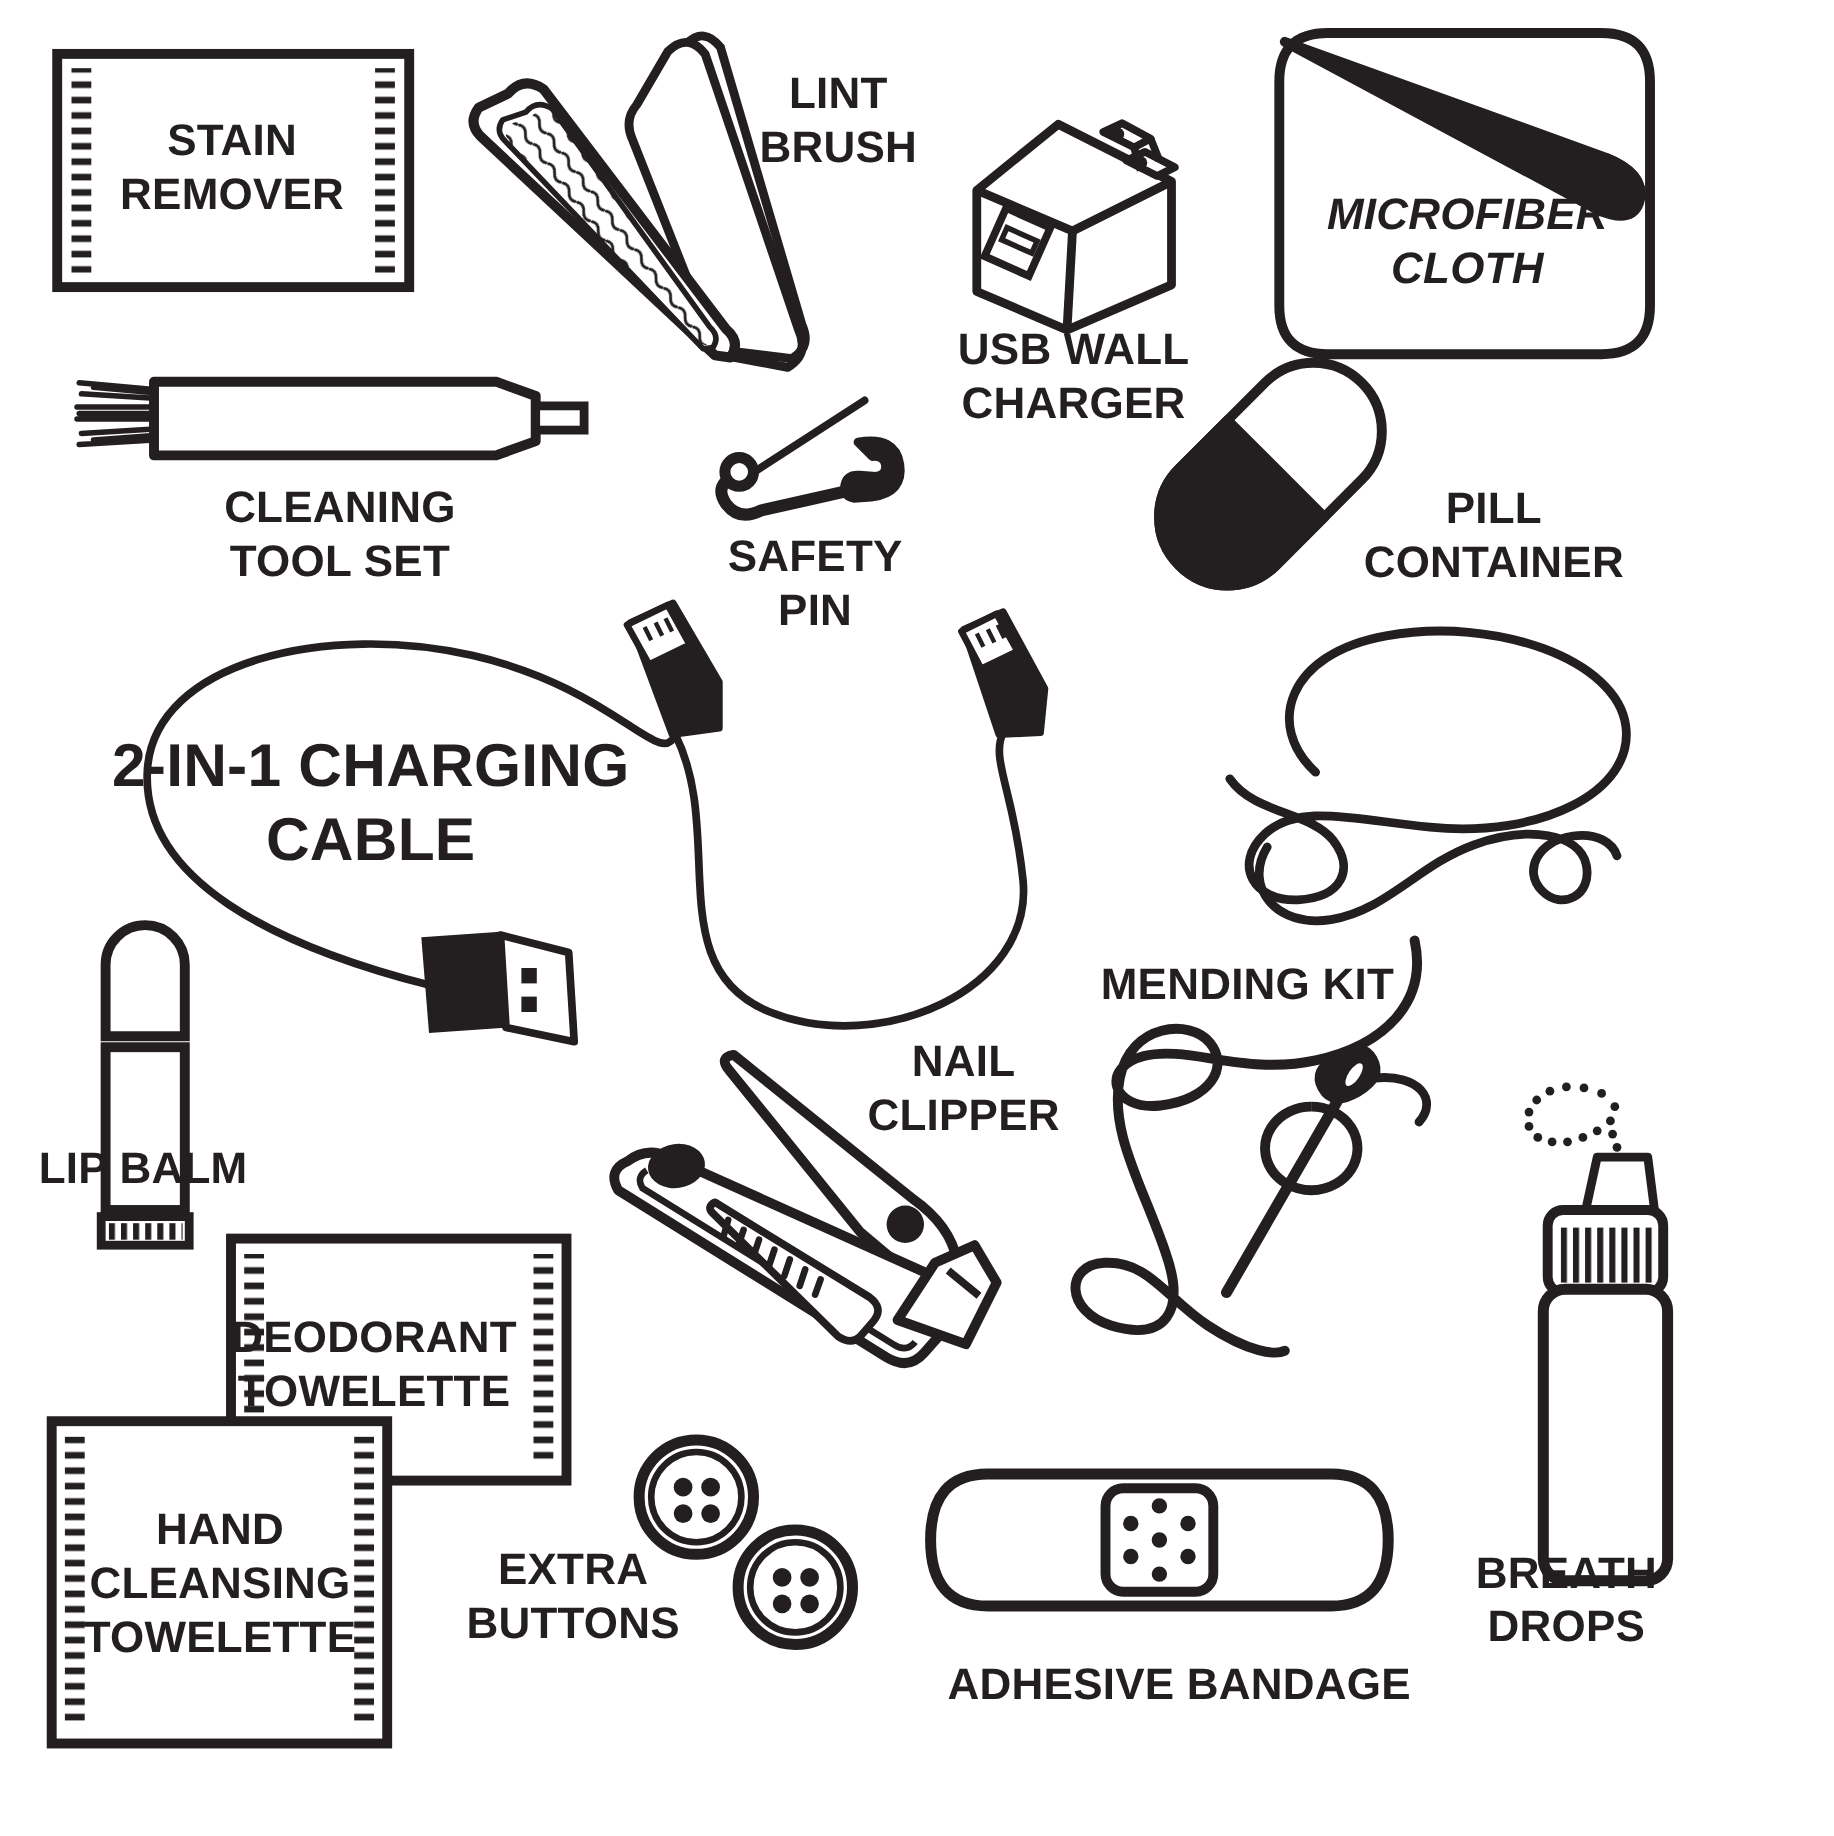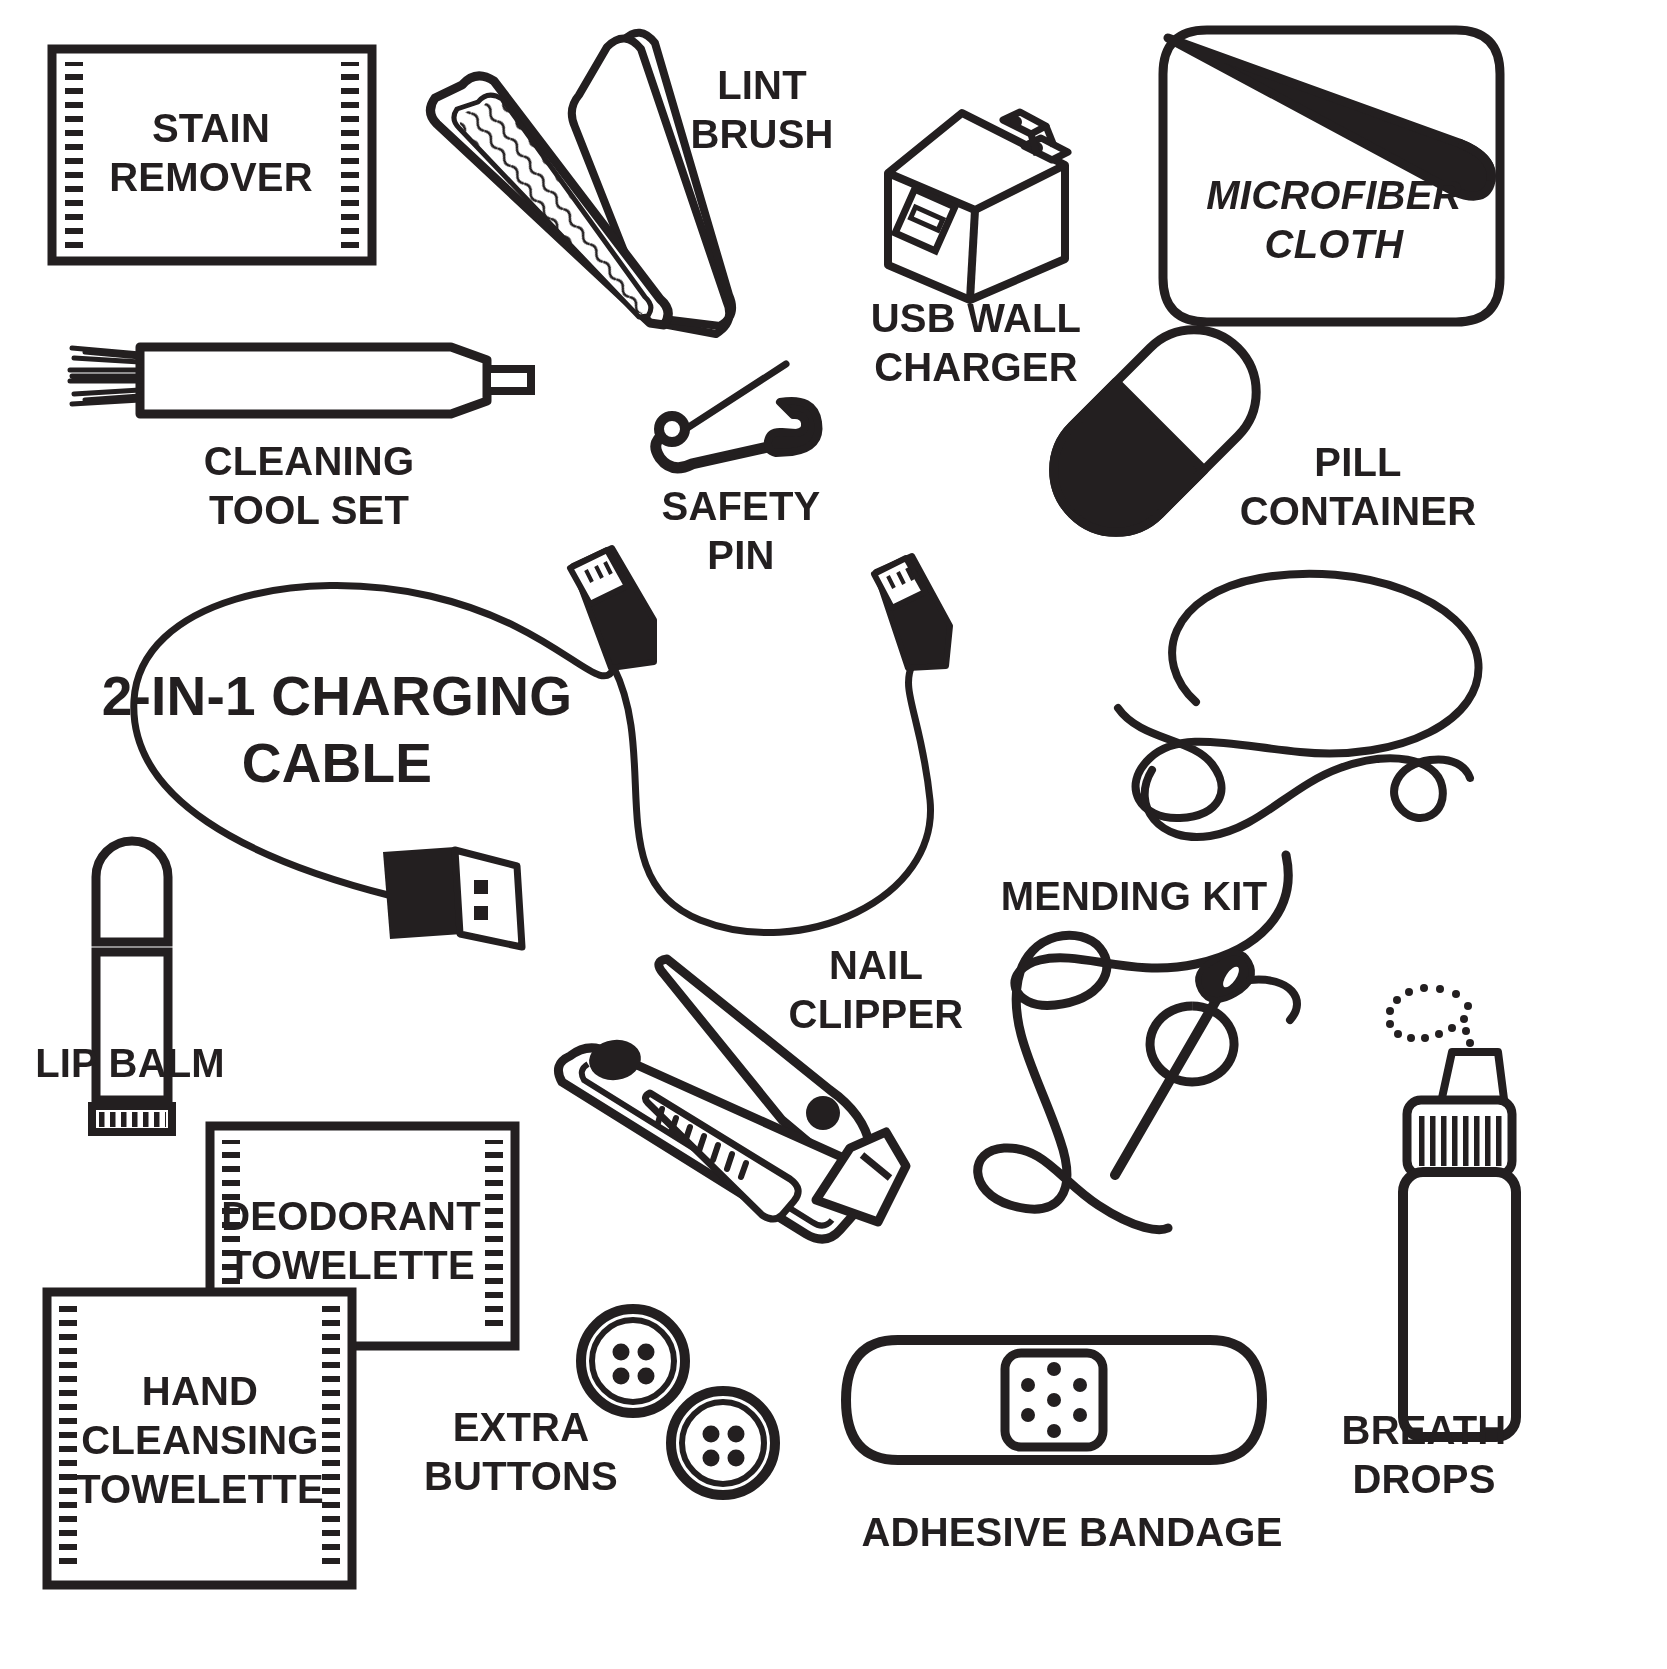--- a/index.html
+++ b/index.html
@@ -278,21 +278,21 @@
 TOOL SET</div>
   <div class="lbl sz-md" style="left:741px;top:531px;">SAFETY
 PIN</div>
   <div class="lbl sz-md" style="left:1358px;top:487px;">PILL CONTAINER</div>
   <div class="lbl sz-lg" style="left:337px;top:730px;">2-IN-1 CHARGING
 CABLE</div>
   <div class="lbl sz-md" style="left:130px;top:1063px;">LIP BALM</div>
   <div class="lbl sz-md" style="left:1134px;top:896px;">MENDING KIT</div>
   <div class="lbl sz-md" style="left:876px;top:990px;">NAIL
 CLIPPER</div>
-  <div class="lbl sz-md" style="left:351px;top:1241px;">DEODORANT
+  <div class="lbl sz-md" style="left:340px;top:1241px;">DEODORANT
 TOWELETTE</div>
   <div class="lbl sz-md" style="left:200px;top:1440px;">HAND
 CLEANSING
 TOWELETTE</div>
   <div class="lbl sz-md" style="left:521px;top:1452px;">EXTRA
 BUTTONS</div>
   <div class="lbl sz-md" style="left:1072px;top:1508px;margin-top:24px;">ADHESIVE BANDAGE</div>
   <div class="lbl sz-md" style="left:1424px;top:1455px;">BREATH
 DROPS</div>
 

